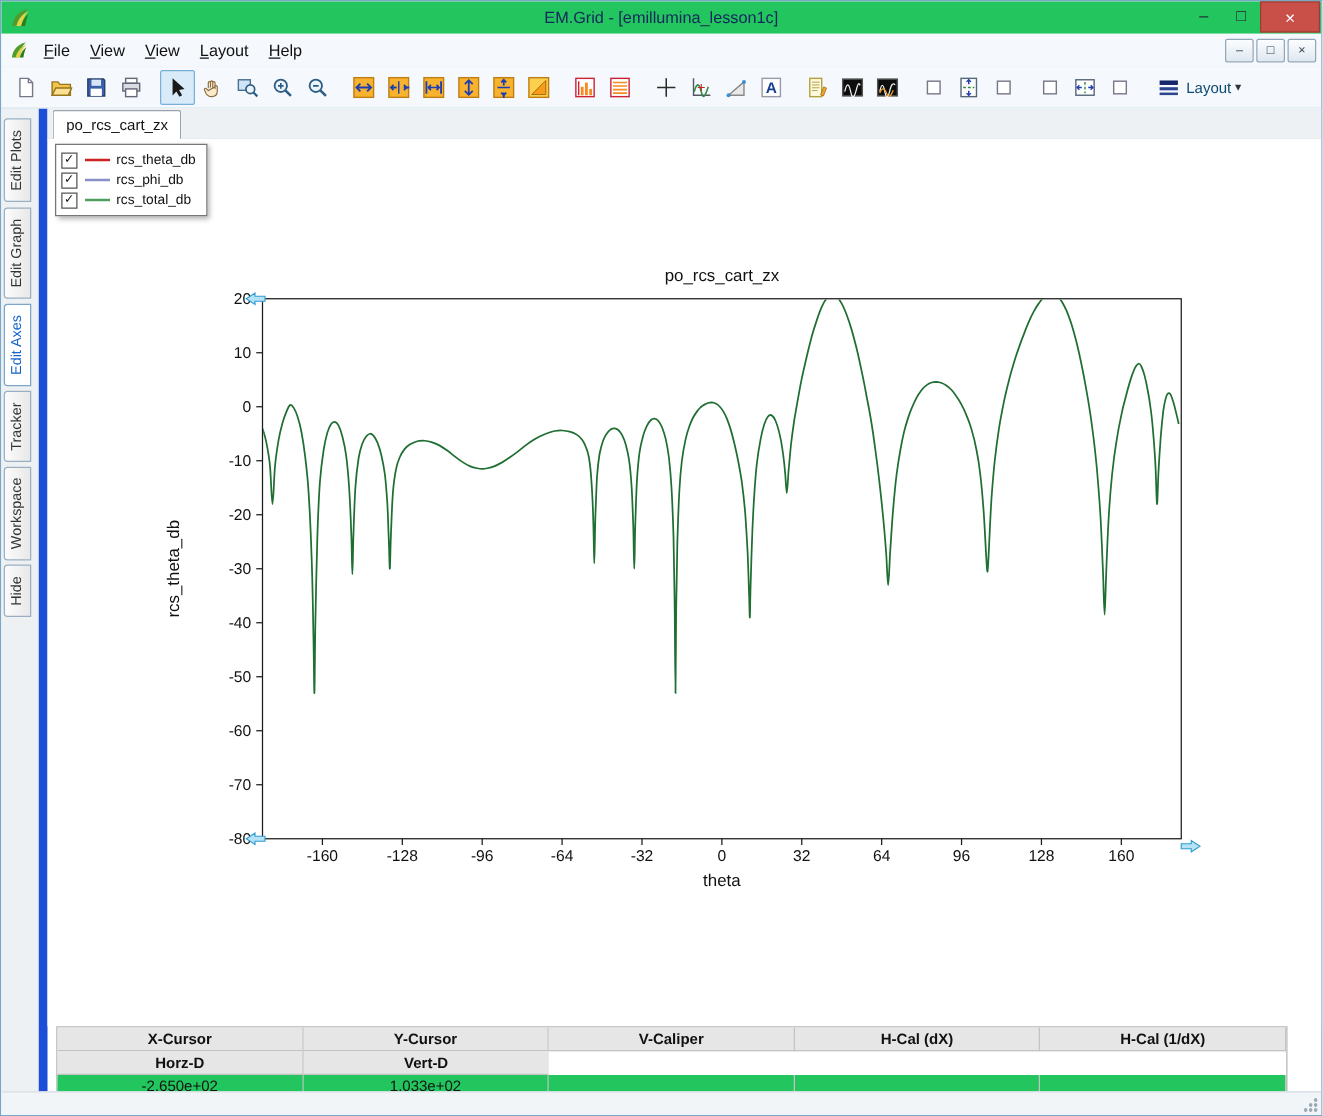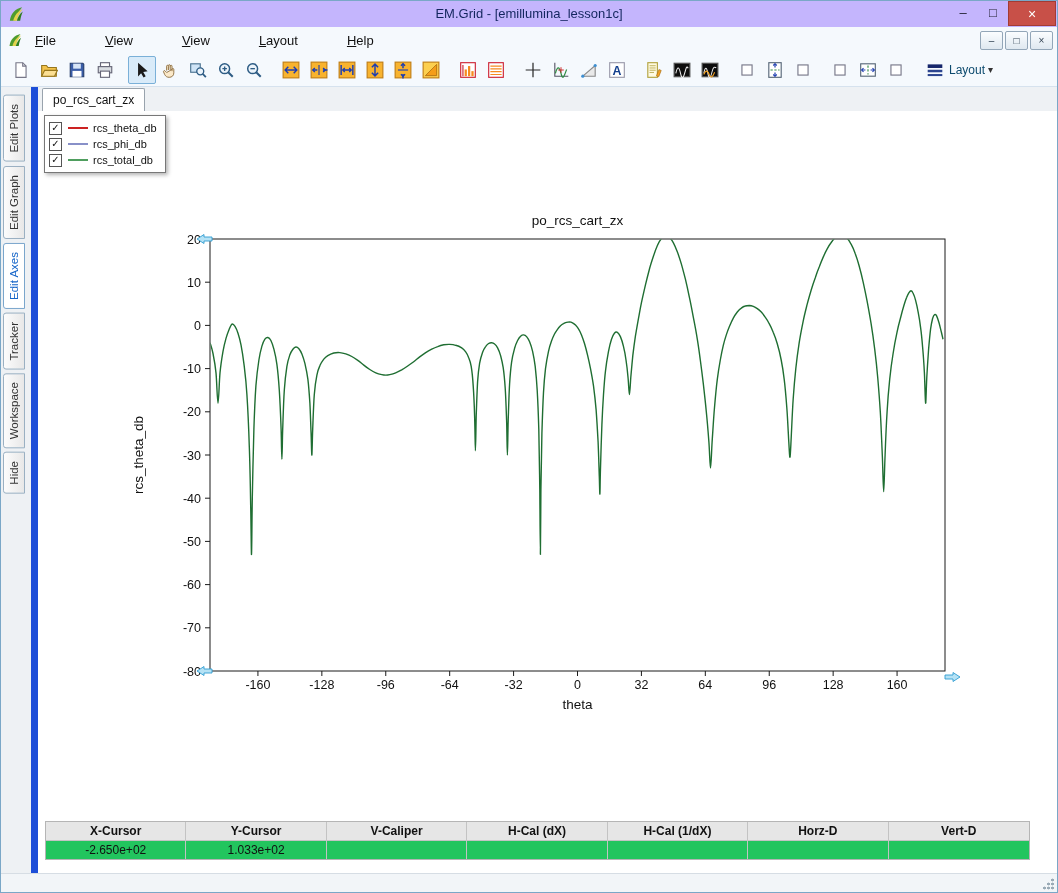--- a/index.html
+++ b/index.html
@@ -1,28 +1,28 @@
 <!DOCTYPE html>
 <html><head>
 <meta charset="utf-8">
 <style>
   html,body{margin:0;padding:0;background:#dfe7ee;font-family:"Liberation Sans",sans-serif;}
   .page{position:relative;width:1058px;height:893px;background:#fff;border:1px solid #7aa7c7;box-sizing:border-box;overflow:hidden;}
   
-  .titlebar{position:absolute;left:0;top:0;right:0;height:26px;background:#c4b5fd;display:flex;align-items:center;text-decoration:underline;}
+  .titlebar{position:absolute;left:0;top:0;right:0;height:26px;background:#22c55e;display:flex;align-items:center;text-decoration:underline;}
   .app-logo{width:18px;height:18px;margin:0 4px 0 6px;flex:0 0 auto;}
   .app-logo svg{width:100%;height:100%;}
   .title-text{position:absolute;left:0;right:0;top:5px;text-align:center;font-size:13px;color:#13265e;pointer-events:none;}
   .win-controls{position:absolute;right:1px;top:0;display:flex;}
   .wc{width:30px;height:23px;display:flex;align-items:center;justify-content:center;font-size:13px;color:#223;cursor:default;}
   .wc.close{width:46px;background:#c85048;border:1px solid #a23b34;color:#fff;font-size:14px;}
   
   .menubar{position:absolute;left:0;top:26px;right:0;height:26px;background:#f5f9fd;border-bottom:1px solid #d6e2ee;display:flex;align-items:center;}
   .menubar .app-logo{width:16px;height:16px;}
-  .menus{display:flex;align-items:center;gap:33px;}
+  .menus{display:flex;align-items:center;}
   .menu-item{display:inline-block;padding:4px 8px;font-size:13px;color:#111;}
   .menu-item::first-letter{text-decoration:underline;}
   .mdi-controls{position:absolute;right:4px;top:4px;display:flex;}
   .mdi{width:21px;height:17px;border:1px solid #93a6b8;background:linear-gradient(#fbfdff,#dfe8f0);font-size:10px;display:flex;align-items:center;justify-content:center;border-radius:2px;margin-left:2px;color:#345;}
   
   .toolbar{position:absolute;left:0;top:52px;right:0;height:34px;background:#f5f9fd;border-bottom:1px solid #d6e2ee;display:flex;align-items:center;padding-left:6px;box-sizing:border-box;}
   .tb-btn{width:26px;height:26px;display:flex;align-items:center;justify-content:center;border:1px solid transparent;border-radius:2px;flex:0 0 auto;}
   .tb-btn.selected{border-color:#7ab0d8;background:#d9ebf9;}
   .tb-ic{width:18px;height:18px;display:block;}
   .tb-ic svg{width:18px;height:18px;display:block;}
@@ -41,21 +41,21 @@
   .plot-region{position:absolute;left:0;top:24px;right:0;height:710px;background:#fff;}
   #chart-svg{position:absolute;left:75px;top:88px;}
   
   .legend{position:absolute;left:6px;top:4px;background:#fff;border:1px solid #777;box-shadow:2px 2px 4px rgba(0,0,0,.3);padding:4px 8px 4px 4px;}
   .legend-row{display:flex;align-items:center;height:16px;}
   .legend-cb{width:11px;height:11px;border:1px solid #555;background:#fff;font-size:10px;line-height:10px;text-align:center;color:#111;flex:0 0 auto;}
   .legend-line{width:20px;height:2px;margin:0 5px 0 6px;flex:0 0 auto;}
   .legend-label{font-size:11px;color:#111;white-space:nowrap;}
   
   .status-table{position:absolute;left:7px;top:734px;width:983px;border:1px solid #b5b5b5;font-size:12px;}
-  .tr{display:grid;grid-template-columns:repeat(7,1fr);}
+  .tr{display:grid;grid-template-columns:repeat(5,1fr);}
   .tr.th .cell{background:#e6e6e6;font-weight:bold;}
   .cell{height:18px;line-height:18px;text-align:center;border-right:1px solid #c3c3c3;border-bottom:1px solid #c3c3c3;overflow:hidden;color:#111;}
   .tr .cell:last-child{border-right:none;}
   .tr.td .cell{border-bottom:none;background:#22c55e;}
   
   .statusbar{position:absolute;left:0;bottom:0;right:0;height:18px;background:#f2f5f8;border-top:1px solid #d6dde4;}
   .grip{position:absolute;right:2px;bottom:2px;width:13px;height:13px;background:
     radial-gradient(circle at 2.5px 11px,#9aaab6 1.2px,transparent 1.7px),
     radial-gradient(circle at 6.5px 11px,#9aaab6 1.2px,transparent 1.7px),
     radial-gradient(circle at 10.5px 11px,#9aaab6 1.2px,transparent 1.7px),

